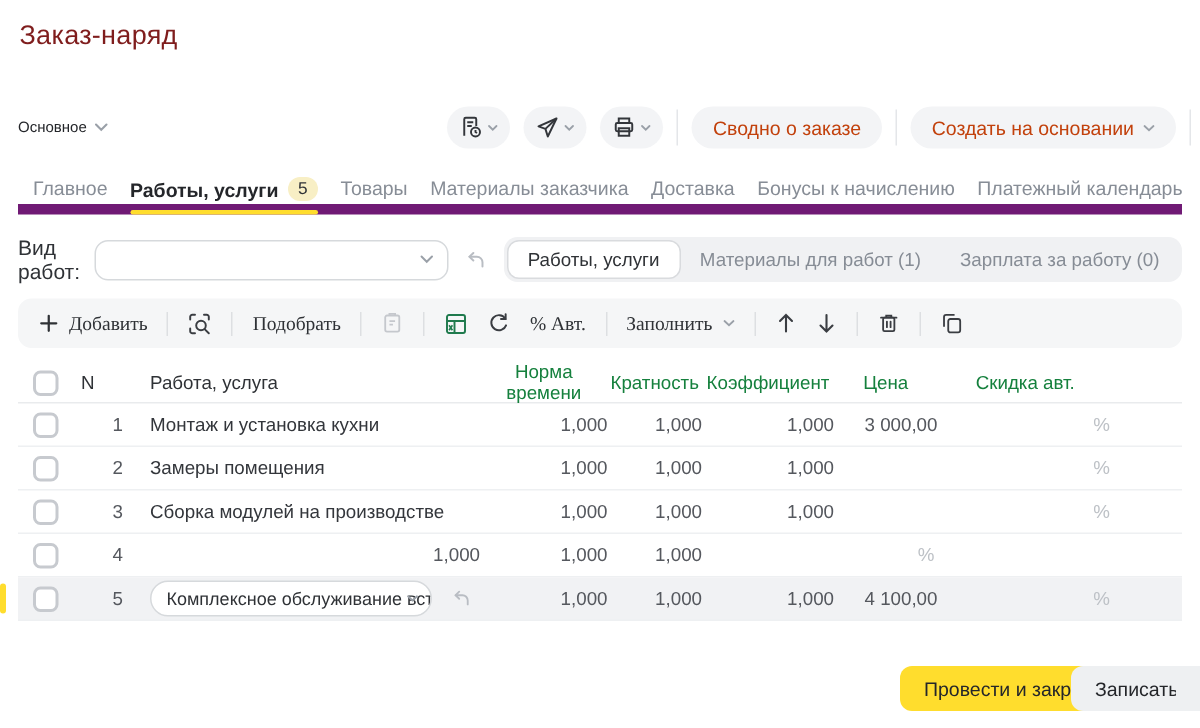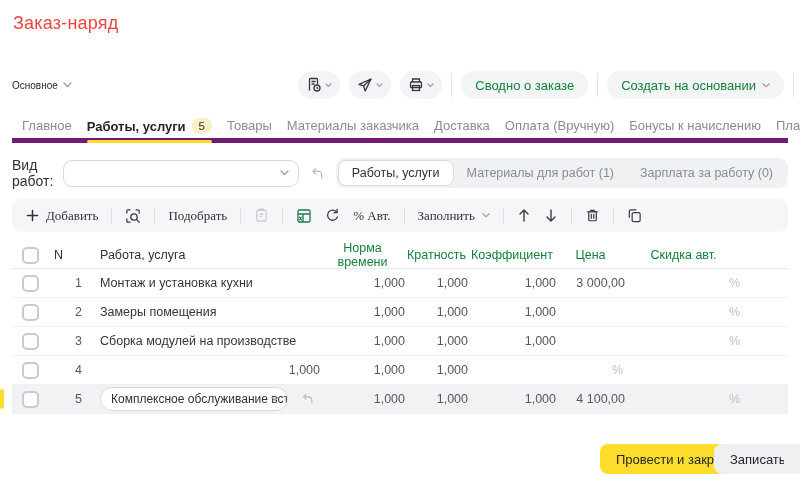--- a/index.html
+++ b/index.html
@@ -4,40 +4,40 @@
 <style>
   * { margin:0; padding:0; box-sizing:border-box; }
   body { background:#fff; }
   .app {
     position:relative; width:800px; height:485px; overflow:hidden;
     background:#fff; font-family:"Liberation Sans", sans-serif; color:#2f3236;
   }
   svg { display:block; }
 
   
-  .page-title { position:absolute; left:13px; top:13px; font-size:18px; color:#ef4444; letter-spacing:.2px; }
+  .page-title { position:absolute; left:13px; top:13px; font-size:18px; color:#7f1d1d; letter-spacing:.2px; }
 
   
   .header-row { position:absolute; left:12px; right:6px; top:70px; height:30px; display:flex; align-items:center; }
   .menu-btn { display:flex; align-items:center; gap:5px; font-size:10px; color:#24262a; cursor:pointer; }
   .chev { color:#9aa0a8; }
   .header-actions { margin-left:auto; display:flex; align-items:center; gap:9px; }
   .icon-pill {
     height:28px; padding:0 8px; background:#f3f4f6; border:none; border-radius:15px;
     display:flex; align-items:center; gap:3px; color:#33363b; cursor:pointer;
   }
   .text-pill {
     height:28px; padding:0 14px; background:#f3f4f6; border:none; border-radius:15px;
-    display:flex; align-items:center; gap:6px; font-size:13px; color:#15803d;
+    display:flex; align-items:center; gap:6px; font-size:13px; color:#c2410c;
     font-family:"Liberation Sans", sans-serif; cursor:pointer; white-space:nowrap;
   }
   .vdiv { width:1px; height:24px; background:#e4e6e9; }
 
   
-  .tabs { position:absolute; left:12px; right:12px; top:118px; height:25px; display:flex; align-items:flex-start; gap:15px; border-bottom:5px solid #701a75; padding-left:10px; }
+  .tabs { position:absolute; left:12px; right:12px; top:118px; height:25px; display:flex; align-items:flex-start; gap:15px; border-bottom:7px solid #701a75; padding-left:10px; }
   .tab { position:relative; font-size:13px; color:#878d96; padding-bottom:8px; display:flex; align-items:center; gap:6px; cursor:pointer; white-space:nowrap; }
   .tab.active { color:#24262a; font-weight:600; }
   .tab.active::after { content:""; position:absolute; left:0; right:0; bottom:-1px; height:3px; background:#ffdd2d; border-radius:2px; }
   .tab-badge { background:#f8efc5; color:#2f3236; font-size:11.5px; font-weight:400; border-radius:9px; padding:1px 7px; line-height:14px; }
 
   
   .filter-row { position:absolute; left:12px; right:12px; top:157px; height:32px; display:flex; align-items:center; }
   .filter-label { font-size:14px; color:#2f3236; width:58px; }
   .combo {
     position:relative; width:263px; height:27px; background:#fff; border:1px solid #d6d9dc; border-radius:9px;
@@ -183,23 +183,20 @@
     <div class="tab">
         <span>Товары</span>
       </div>
     <div class="tab">
         <span>Материалы заказчика</span>
       </div>
     <div class="tab">
         <span>Доставка</span>
       </div>
     <div class="tab">
-        <span>Оплата (Вручную)</span>
-      </div>
-    <div class="tab">
         <span>Бонусы к начислению</span>
       </div>
     <div class="tab">
         <span>Платежный календарь</span>
       </div>
   </div>
 
   <div class="filter-row">
     <span class="filter-label">Вид работ:</span>
     <div class="combo">

